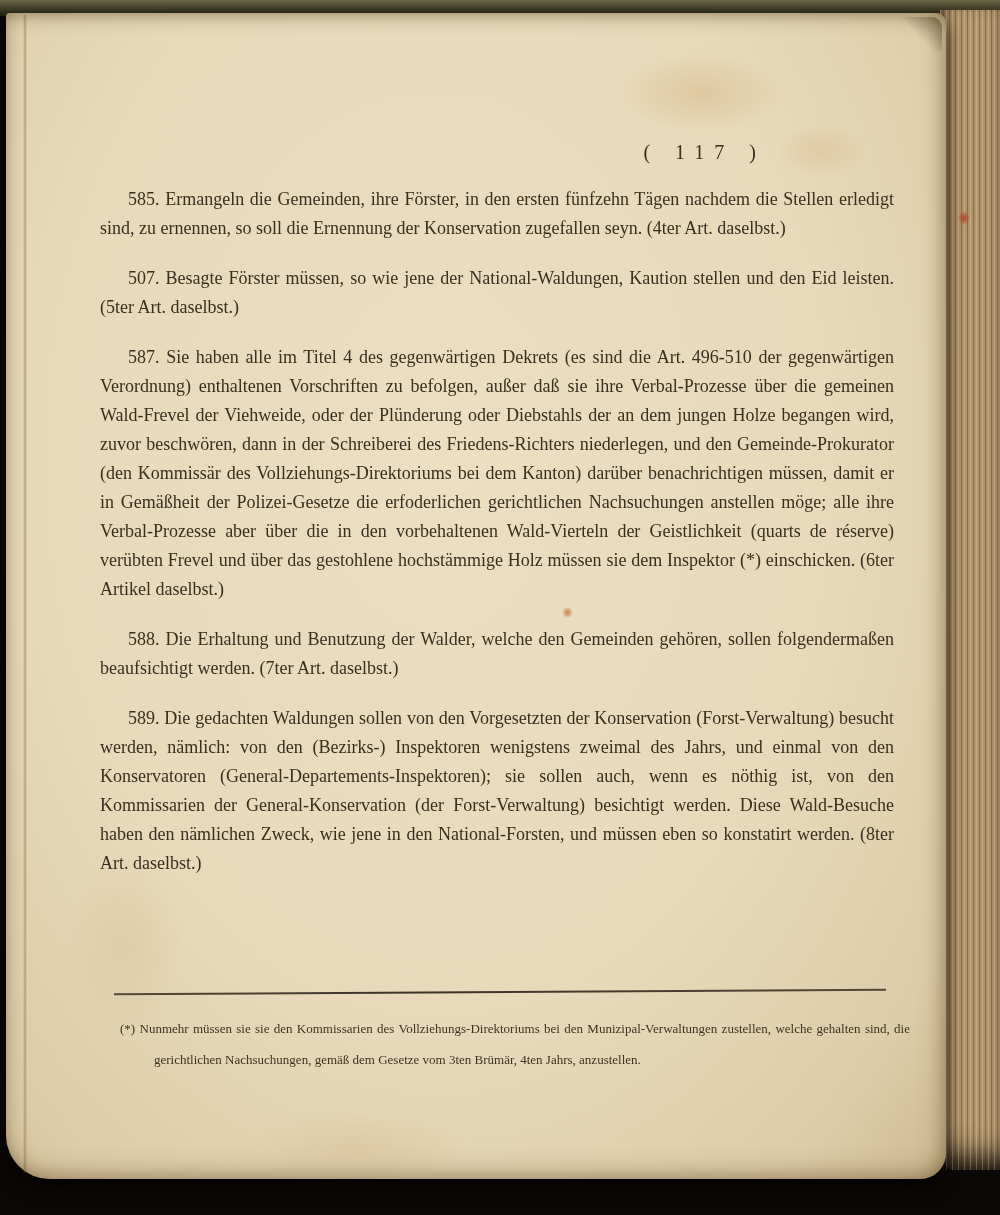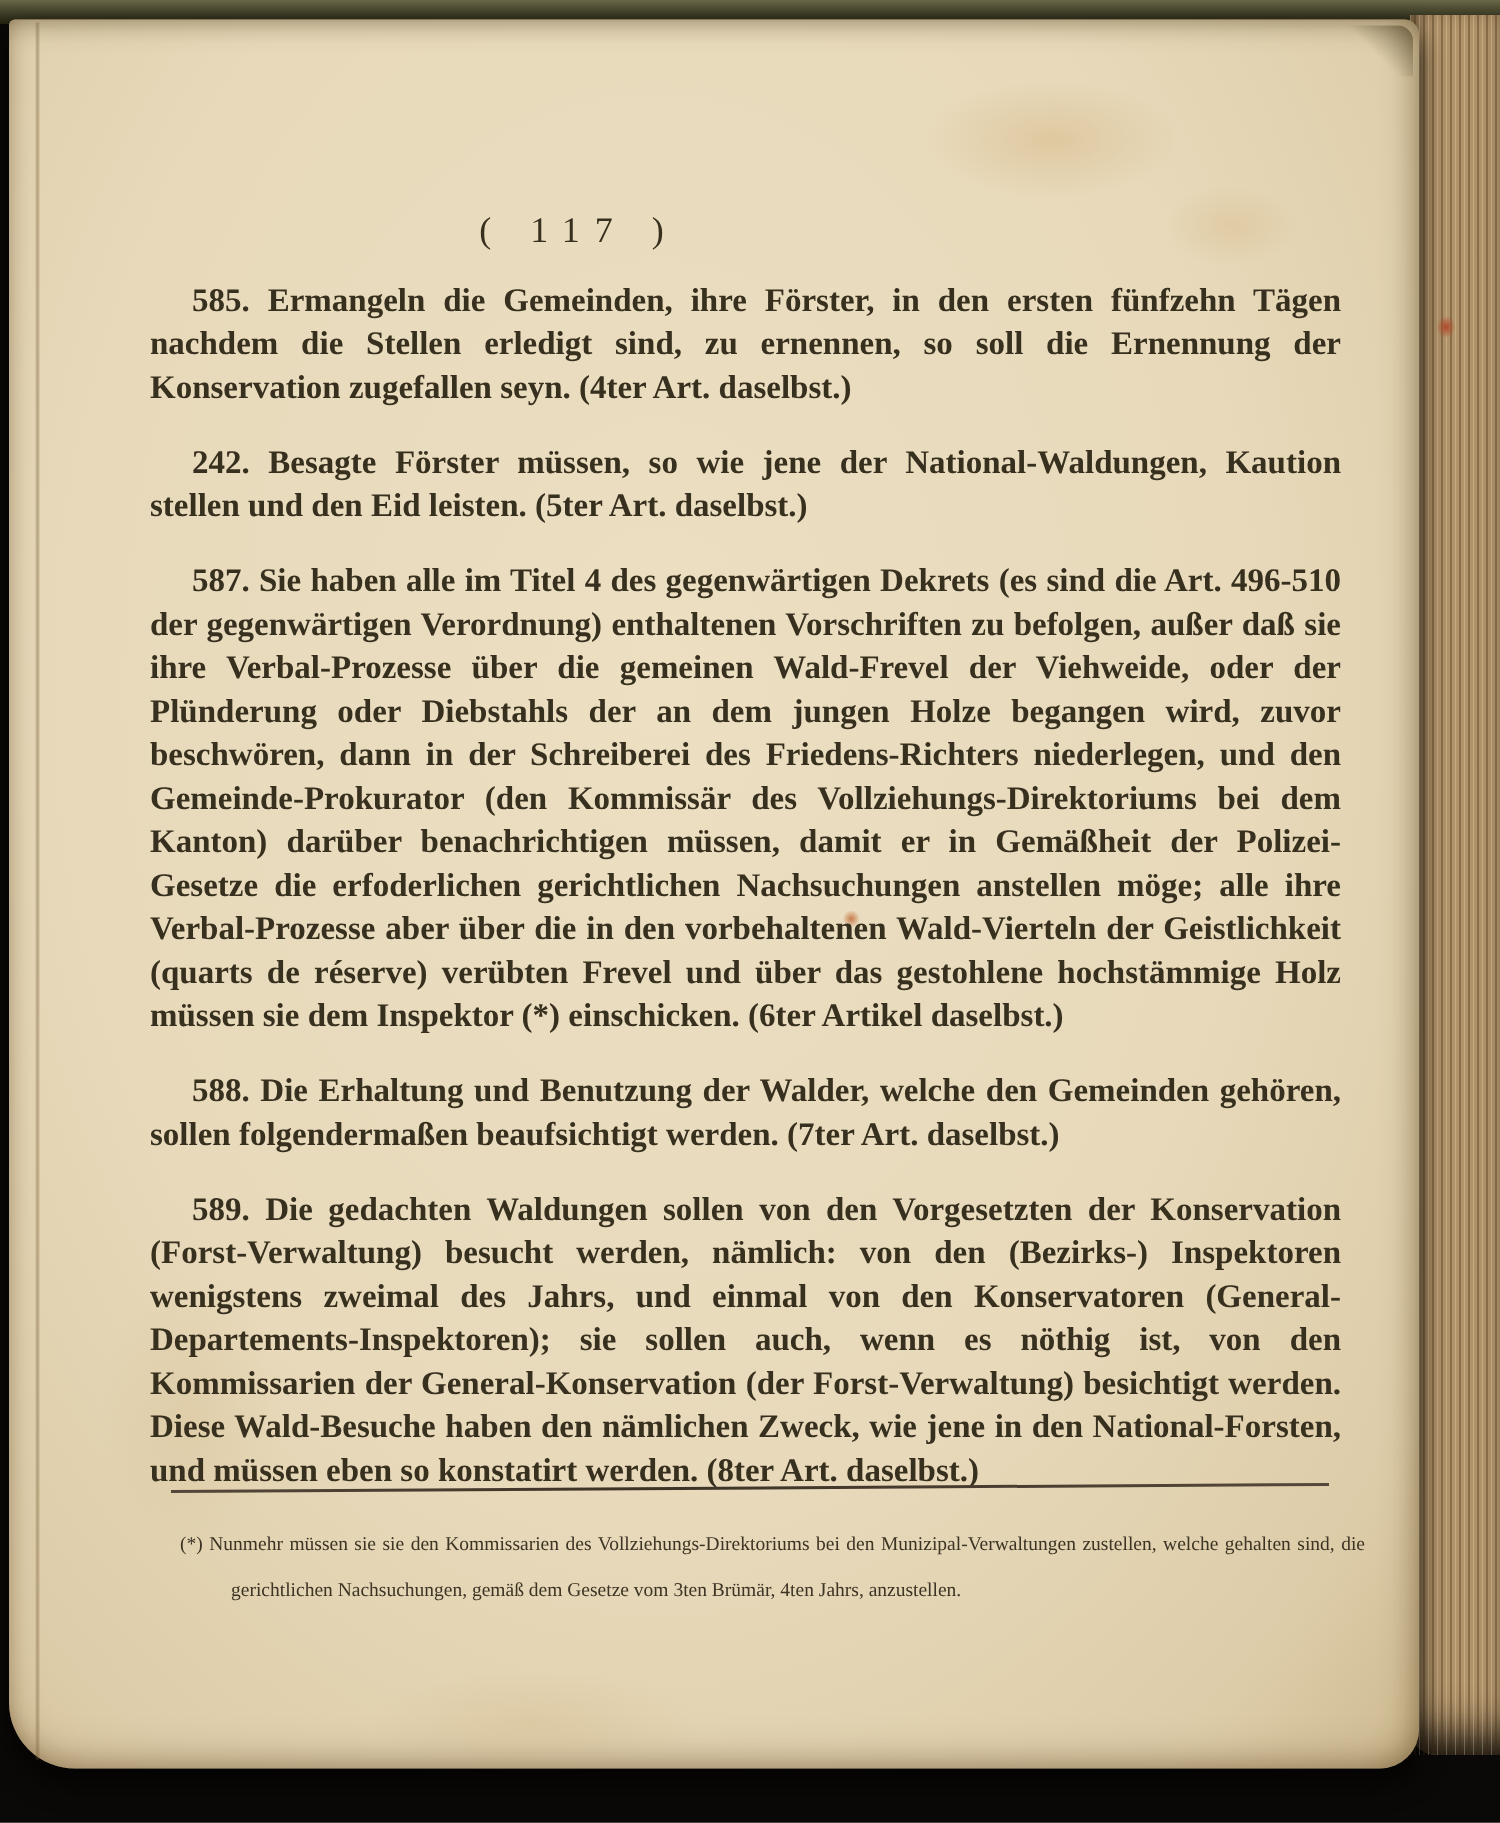--- a/index.html
+++ b/index.html
@@ -66,30 +66,29 @@
   .st4{left:556px;top:594px;width:11px;height:11px;
        background:radial-gradient(ellipse,rgba(190,92,40,.75) 0%,rgba(190,92,40,0) 75%);}
   .st5{left:240px;top:1100px;width:220px;height:70px;
        background:radial-gradient(ellipse,rgba(195,155,95,.16) 0%,rgba(195,155,95,0) 70%);}
   .st6{left:60px;top:840px;width:120px;height:180px;
        background:radial-gradient(ellipse,rgba(195,160,100,.14) 0%,rgba(195,160,100,0) 70%);}
 
   
   .page-number{
     position:absolute;left:0;top:128px;width:760px;
-    text-align:center;
-    font-size:24px;letter-spacing:10px;
+    text-align:right;
+    font-size:20px;letter-spacing:10px;
     color:#38301f;
   }
   .body-text{
     position:absolute;left:94px;top:172px;width:794px;
     color:#38301f;
-    font-size:22px;line-height:29px;
+    font-size:18px;line-height:29px;
     text-align:justify;
-    font-weight:bold;
   }
   .body-text p{margin:0 0 21px 0;text-indent:28px;}
   .footnote-rule{
     position:absolute;left:108px;top:978px;width:772px;height:2px;
     background:linear-gradient(90deg,#55483a 0%,#3c3226 40%,#55483a 100%);
     transform:rotate(-.35deg);
   }
   .footnote{
     position:absolute;left:114px;top:1000px;width:756px;
     color:#3c3424;
@@ -114,21 +113,21 @@
     <div class="stain st2"></div>
     <div class="stain st3"></div>
     <div class="stain st4"></div>
     <div class="stain st5"></div>
     <div class="stain st6"></div>
 
     <div class="page-number">(  117  )</div>
 
     <div class="body-text">
       <p>585. Ermangeln die Gemeinden, ihre Förster, in den ersten fünfzehn Tägen nachdem die Stellen erledigt sind, zu ernennen, so soll die Ernennung der Konservation zugefallen seyn.  (4ter Art. daselbst.)</p>
-      <p>242. Besagte Förster müssen, so wie jene der National-Waldungen, Kaution stellen und den Eid leisten.  (5ter Art. daselbst.)</p>
+      <p>507. Besagte Förster müssen, so wie jene der National-Waldungen, Kaution stellen und den Eid leisten.  (5ter Art. daselbst.)</p>
       <p>587. Sie haben alle im Titel 4 des gegenwärtigen Dekrets (es sind die Art. 496-510 der gegenwärtigen Verordnung) enthaltenen Vorschriften zu befolgen, außer daß sie ihre Verbal-Prozesse über die gemeinen Wald-Frevel der Viehweide, oder der Plünderung oder Diebstahls der an dem jungen Holze begangen wird, zuvor beschwören, dann in der Schreiberei des Friedens-Richters niederlegen, und den Gemeinde-Prokurator (den Kommissär des Vollziehungs-Direktoriums bei dem Kanton) darüber benachrichtigen müssen, damit er in Gemäßheit der Polizei-Gesetze die erfoderlichen gerichtlichen Nachsuchungen anstellen möge; alle ihre Verbal-Prozesse aber über die in den vorbehaltenen Wald-Vierteln der Geistlichkeit (quarts de réserve) verübten Frevel und über das gestohlene hochstämmige Holz müssen sie dem Inspektor (*) einschicken.  (6ter Artikel daselbst.)</p>
       <p>588. Die Erhaltung und Benutzung der Walder, welche den Gemeinden gehören, sollen folgendermaßen beaufsichtigt werden.  (7ter Art. daselbst.)</p>
       <p>589. Die gedachten Waldungen sollen von den Vorgesetzten der Konservation (Forst-Verwaltung) besucht werden, nämlich: von den (Bezirks-) Inspektoren wenigstens zweimal des Jahrs, und einmal von den Konservatoren (General-Departements-Inspektoren); sie sollen auch, wenn es nöthig ist, von den Kommissarien der General-Konservation (der Forst-Verwaltung) besichtigt werden.  Diese Wald-Besuche haben den nämlichen Zweck, wie jene in den National-Forsten, und müssen eben so konstatirt werden.  (8ter Art. daselbst.)</p>
     </div>
 
     <div class="footnote-rule"></div>
 
     <div class="footnote"><span>(*)</span> <span>Nunmehr müssen sie sie den Kommissarien des Vollziehungs-Direktoriums bei den Munizipal-Verwaltungen zustellen, welche gehalten sind, die gerichtlichen Nachsuchungen, gemäß dem Gesetze vom 3ten Brümär, 4ten Jahrs, anzustellen.</span></div>
   </div>
 

